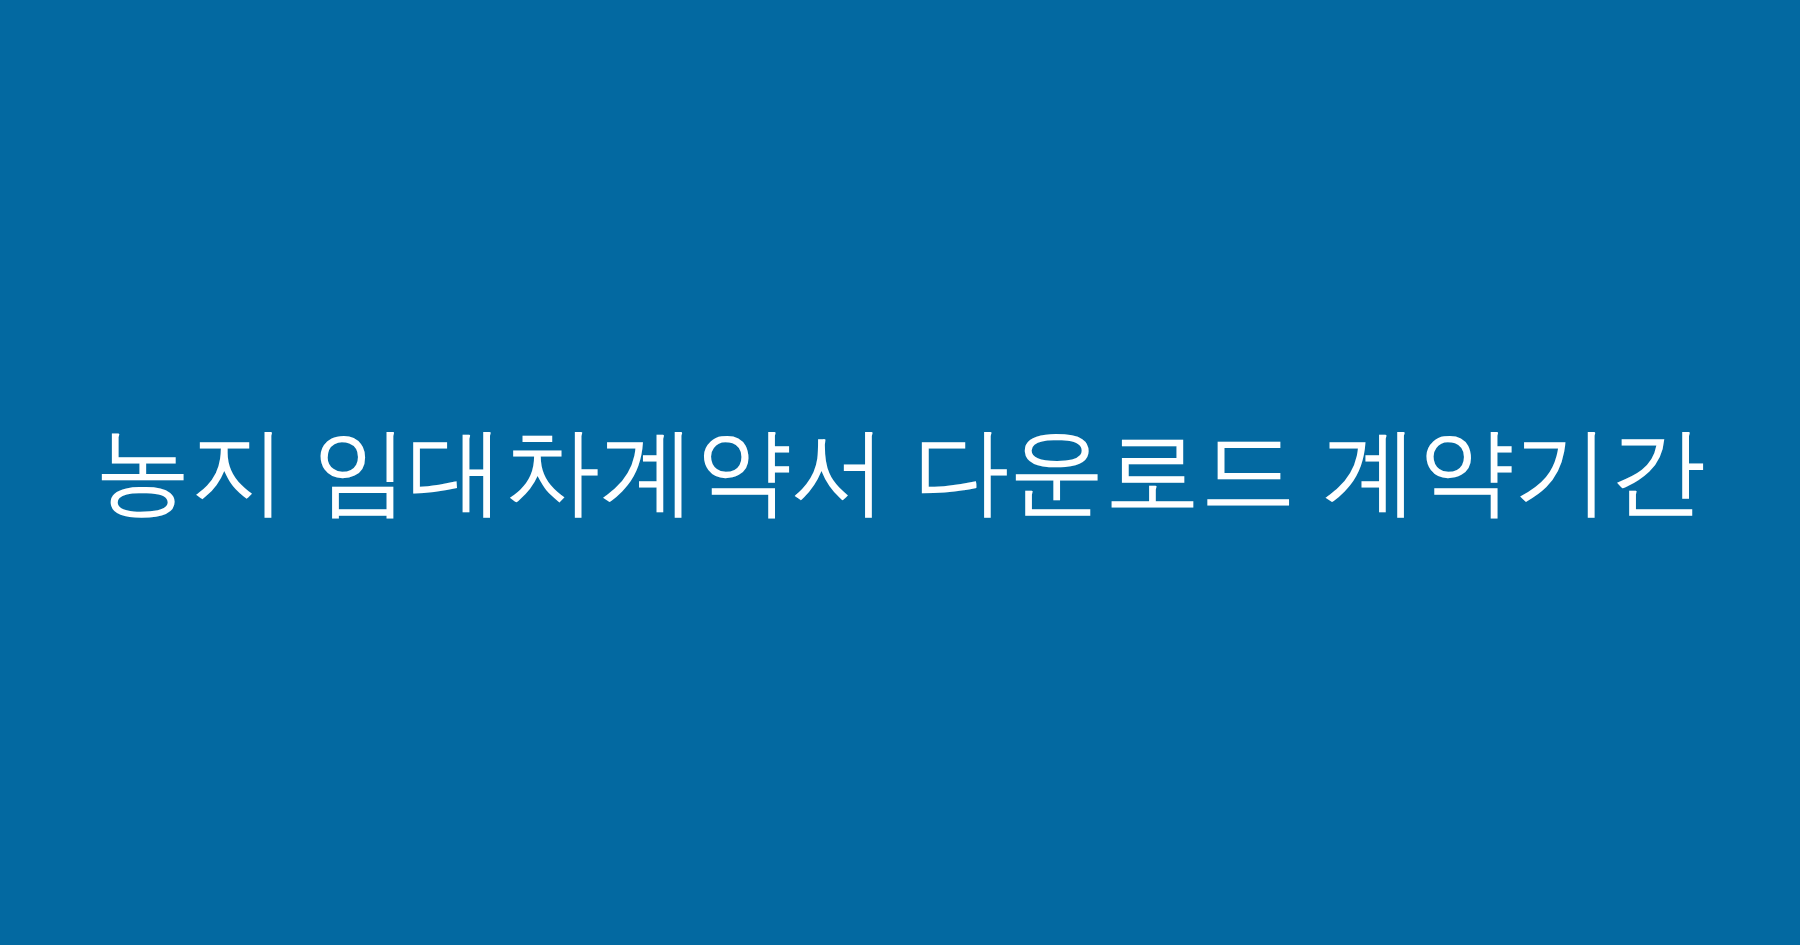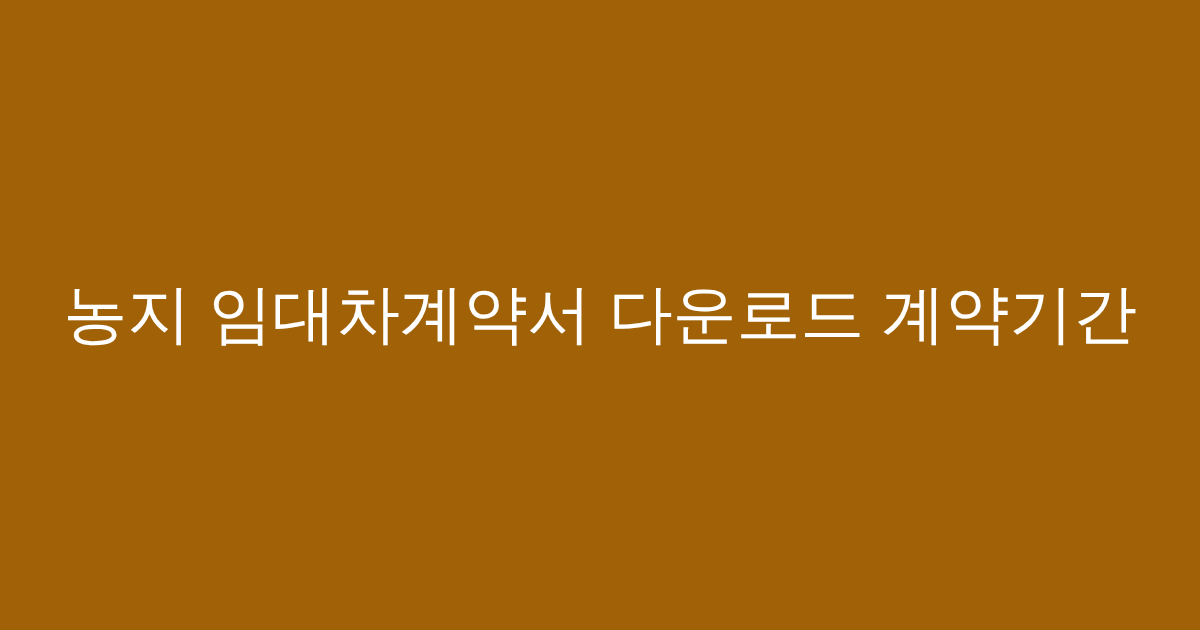--- a/index.html
+++ b/index.html
@@ -48,21 +48,21 @@
     letter-spacing: -0.2px;
     color: #ffffff;
     text-align: center;
     white-space: nowrap;
     word-break: keep-all;
   }
 </style>
 </head>
 <body style="background: rgb(74, 140, 227);">
 
-<div class="og-card" style="background: #a16207;">
+<div class="og-card" style="background: #0369a1;">
 
   <div class="title-block">
 
     <h1 class="og-title" style="color: rgb(255, 255, 255); font-size: 64px; text-align: center;">농지 임대차계약서 다운로드 계약기간</h1>
 
   </div>
 
 </div>
 
 </body></html>

